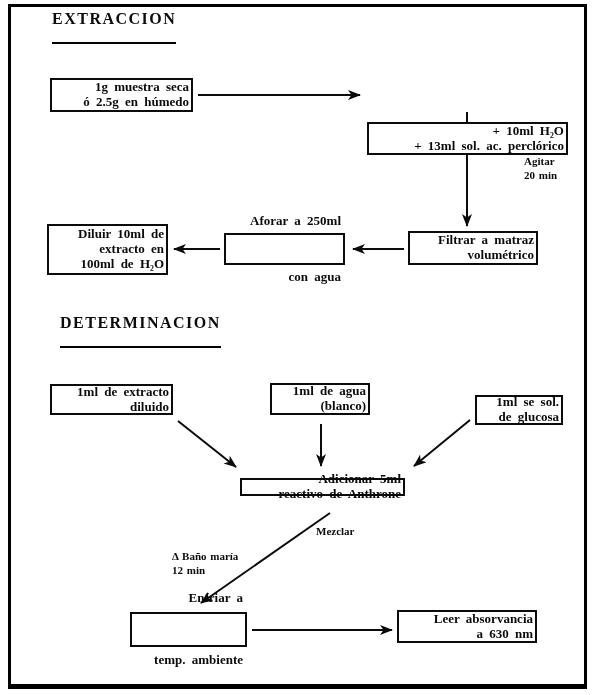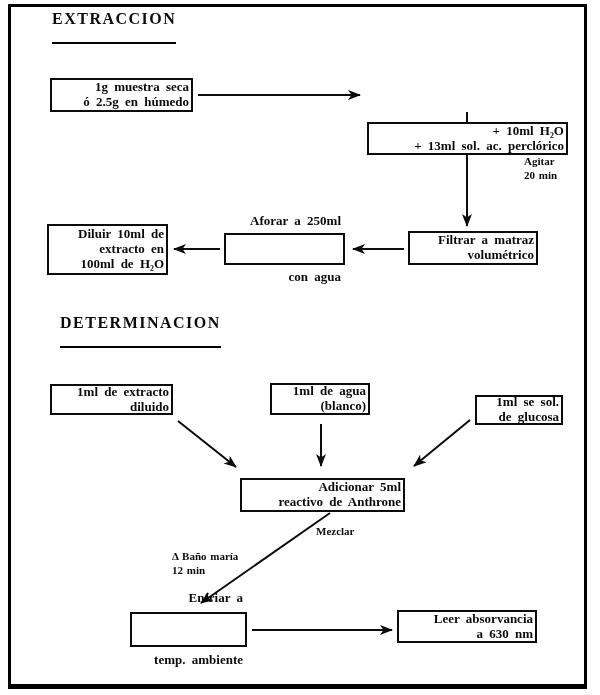--- a/index.html
+++ b/index.html
@@ -46,21 +46,21 @@
   }
   .ln { display: block; }
   #b-sample   { left: 50px;  top: 78px;  width: 143px; height: 34px; }
   #b-reagents { left: 367px; top: 78px;  width: 201px; height: 33px; margin-top: 44px; }
   #b-filter   { left: 408px; top: 231px; width: 130px; height: 34px; }
   #b-aforar   { left: 224px; top: 233px; width: 121px; height: 32px; gap: 41px; }
   #b-dilute   { left: 47px;  top: 224px; width: 121px; height: 51px; padding-left: 36px; }
   #b-extract  { left: 50px;  top: 384px; width: 123px; height: 31px; }
   #b-blank    { left: 270px; top: 383px; width: 100px; height: 32px; }
   #b-glucose  { left: 475px; top: 382px; width: 88px;  height: 30px; margin-top: 13px; }
-  #b-anthrone { left: 240px; top: 478px; width: 165px; height: 34px; }
+  #b-anthrone { left: 240px; top: 478px; width: 165px; height: 18px; }
   #b-cool     { left: 130px; top: 612px; width: 117px; height: 35px; gap: 47px; }
   #b-read     { left: 397px; top: 610px; width: 140px; height: 33px; }
   .lbl {
     position: absolute;
     font-weight: bold; font-size: 11px; line-height: 1.3;
     word-spacing: 1px;
     white-space: nowrap;
   }
   #lbl-agitar  { left: 476px; top: 154px; margin-left: 48px; }
   #lbl-mezclar { left: 316px; top: 524px; }

